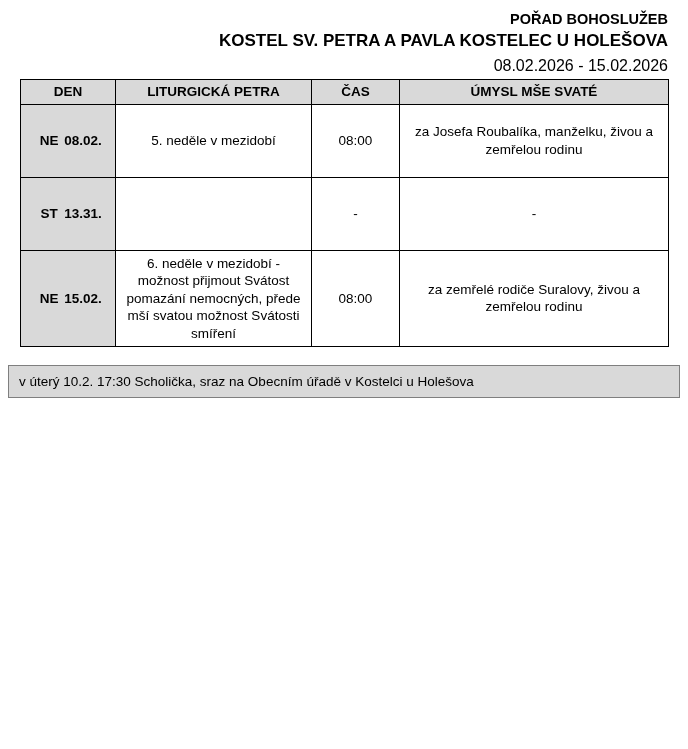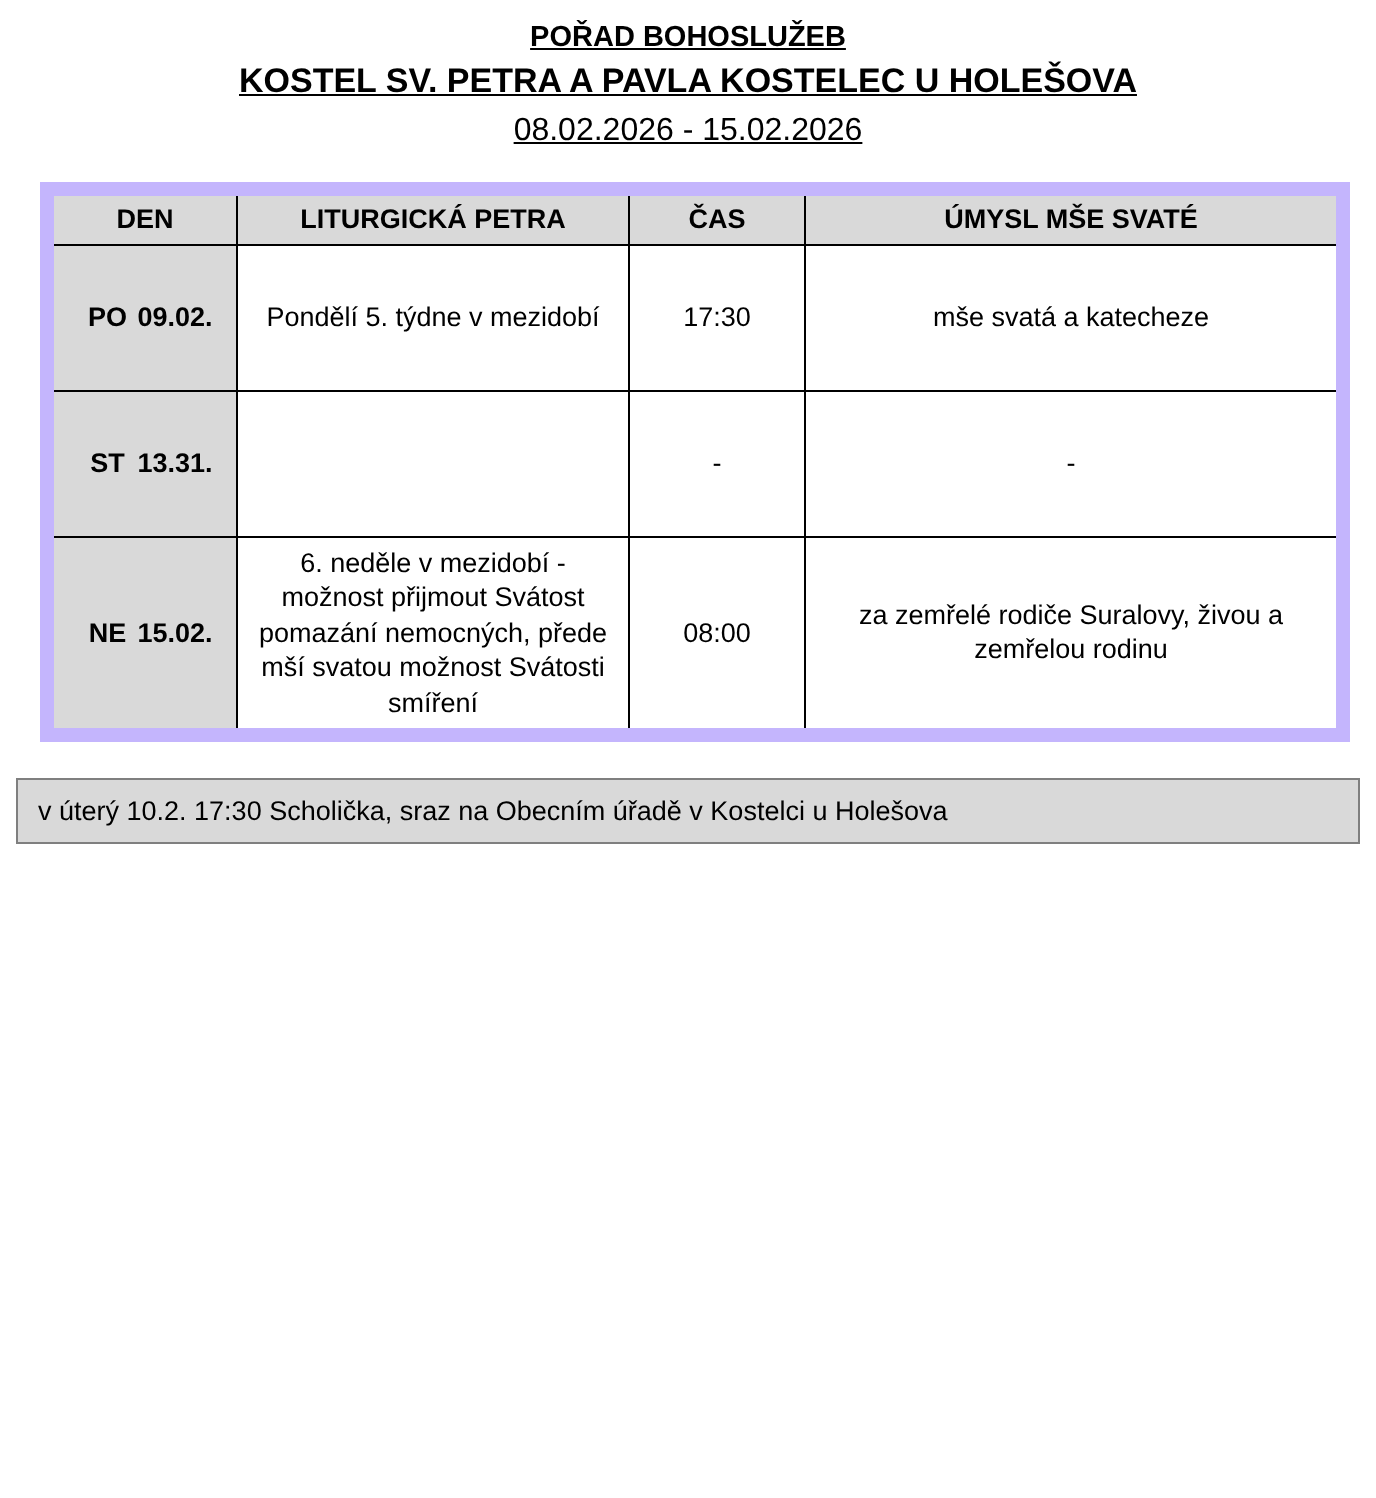--- a/index.html
+++ b/index.html
@@ -7,41 +7,41 @@
     padding: 0;
     background: #ffffff;
     color: #000000;
     font-family: "Liberation Sans", "DejaVu Sans", sans-serif;
   }
   .page {
     width: 688px;
     box-sizing: border-box;
     padding: 10px 20px 14px 20px;
   }
-  .titles { text-align: center; text-decoration: underline; }
+  .titles { text-align: right; }
   .title {
     font-size: 14.5px;
     font-weight: bold;
     line-height: 1.35;
   }
   .subtitle {
     font-size: 17px;
     font-weight: bold;
     line-height: 1.35;
   }
   .daterange {
     font-size: 16px;
     margin-top: 4px;
   }
   table.schedule {
     border-collapse: collapse;
     table-layout: fixed;
     width: 648px;
-    margin-top: 16px;
-    border: 7px solid #c4b5fd;
+    margin-top: 4px;
+    border: 1px solid #c4b5fd;
   }
   table.schedule th {
     background: #d9d9d9;
     border: 1px solid #000000;
     font-size: 13.5px;
     font-weight: bold;
     height: 20px;
     padding: 2px 2px;
     text-align: center;
   }
@@ -94,29 +94,29 @@
     </colgroup>
     <thead>
       <tr>
         <th>DEN</th>
         <th>LITURGICKÁ PETRA</th>
         <th>ČAS</th>
         <th>ÚMYSL MŠE SVATÉ</th>
       </tr>
     </thead>
     <tbody>
-
   <tr>
     <td class="col-den">
-      <span class="day-abbr">PO</span><span class="day-date">09.02.</span>
+      <span class="day-abbr">NE</span><span class="day-date">08.02.</span>
     </td>
-    <td class="col-oslava">Pondělí 5. týdne v mezidobí</td>
-    <td class="col-cas">17:30</td>
-    <td class="col-umysl">mše svatá a katecheze</td>
+    <td class="col-oslava">5. neděle v mezidobí</td>
+    <td class="col-cas">08:00</td>
+    <td class="col-umysl">za Josefa Roubalíka, manželku, živou a zemřelou rodinu</td>
   </tr>
+
 
 
   <tr>
     <td class="col-den">
       <span class="day-abbr">ST</span><span class="day-date">13.31.</span>
     </td>
     <td class="col-oslava"></td>
     <td class="col-cas">-</td>
     <td class="col-umysl">-</td>
   </tr>

